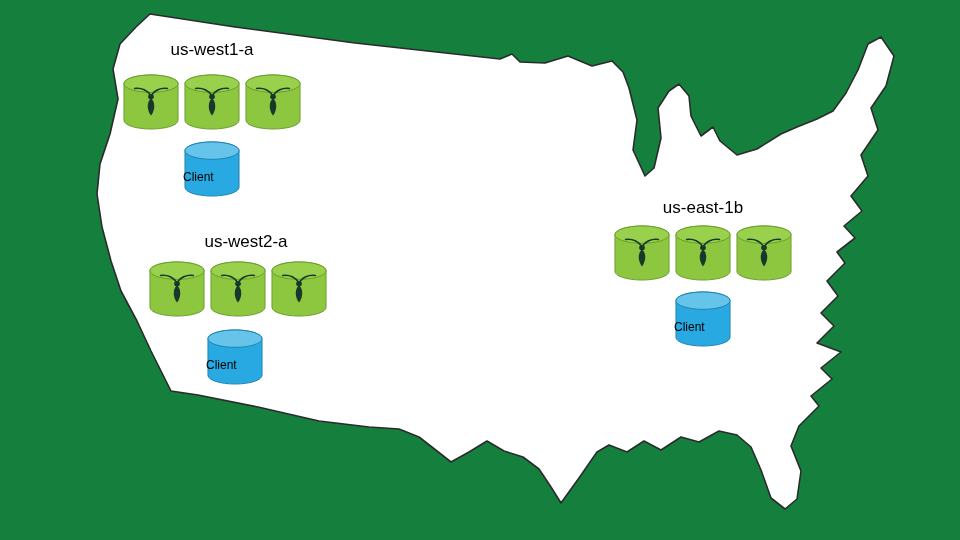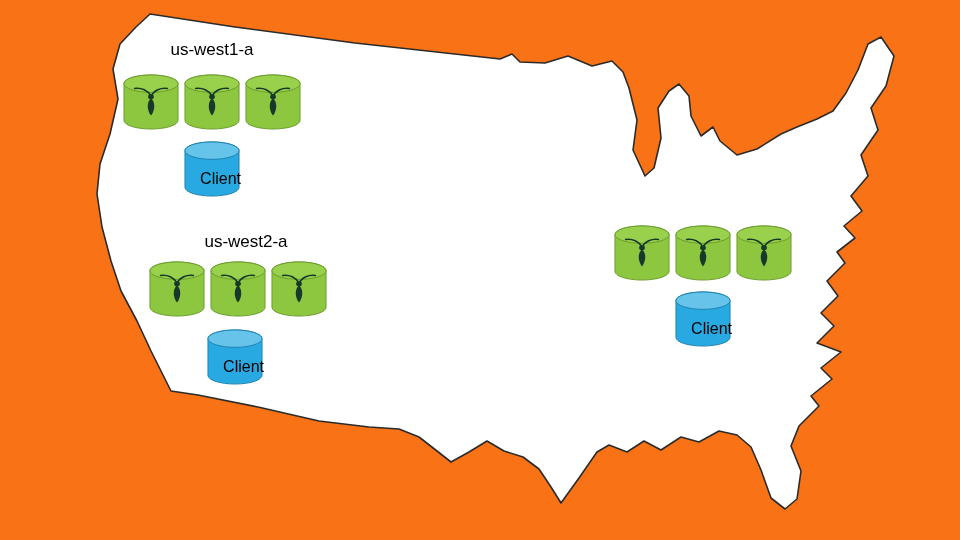--- a/index.html
+++ b/index.html
@@ -1,29 +1,29 @@
 <!DOCTYPE html>
 <html><head>
 <meta charset="utf-8">
 <style>
   html,body{margin:0;padding:0;background:#ffffff;}
   #stage{
-    position:relative;width:960px;height:540px;overflow:hidden;background:#f97316;
+    position:relative;width:960px;height:540px;overflow:hidden;background:#15803d;
     font-family:"Liberation Sans", sans-serif;color:#000;
   }
   #usmap{position:absolute;left:0;top:0;width:960px;height:540px;}
   .region-label{
     position:absolute;text-align:center;font-size:17px;line-height:1.2;color:#000;
   }
   .node-row{position:absolute;display:flex;gap:3px;}
   .cyl{width:58px;height:56px;display:block;}
   .client{position:absolute;width:58px;height:56px;}
   .client .client-text{
-    position:absolute;left:0;right:0;top:29px;text-align:right;
-    font-size:16px;color:#000;
+    position:absolute;left:0;right:0;top:29px;text-align:left;
+    font-size:12px;color:#000;
   }
   
   .r1-label{left:122px;top:40px;width:180px;}
   .r1-nodes{left:122px;top:74px;}
   .r1-client{left:183px;top:141px;}
   
   .r2-label{left:156px;top:232px;width:180px;}
   .r2-nodes{left:148px;top:261px;}
   .r2-client{left:206px;top:329px;}
   
@@ -136,20 +136,21 @@
   </div>
 
   <div class="client r2-client">
     <svg class="cyl" viewBox="0 0 60 58">
       <path d="M2 10 L2 48 A28 9 0 0 0 58 48 L58 10 A28 9 0 0 0 2 10 Z" fill="#29a9e1" stroke="#1e82b0"></path>
       <ellipse cx="30" cy="10" rx="28" ry="9" fill="#66c3ea" stroke="#1e82b0"></ellipse>
     </svg>
     <div class="client-text">Client</div>
   </div>
 
+  <div class="region-label r3-label">us-east-1b</div>
 
   <div class="node-row r3-nodes">
     <svg class="cyl" viewBox="0 0 60 58">
       <path d="M2 10 L2 48 A28 9 0 0 0 58 48 L58 10 A28 9 0 0 0 2 10 Z" fill="#8dc63f" stroke="#6a9c2d"></path>
       <ellipse cx="30" cy="10" rx="28" ry="9" fill="#9ad14c" stroke="#6a9c2d"></ellipse>
       <g>
         <path d="M30 23 C27 17 20 14 13 15" fill="none" stroke="#17382b" stroke-width="1.6" stroke-linecap="round"></path>
         <path d="M30 23 C33 17 40 14 47 15" fill="none" stroke="#17382b" stroke-width="1.6" stroke-linecap="round"></path>
         <ellipse cx="30" cy="23.5" rx="3" ry="2.6" fill="#17382b"></ellipse>
         <path d="M30 25 C25.5 29 25.5 37 30 43 C34.5 37 34.5 29 30 25 Z" fill="#17382b"></path>

